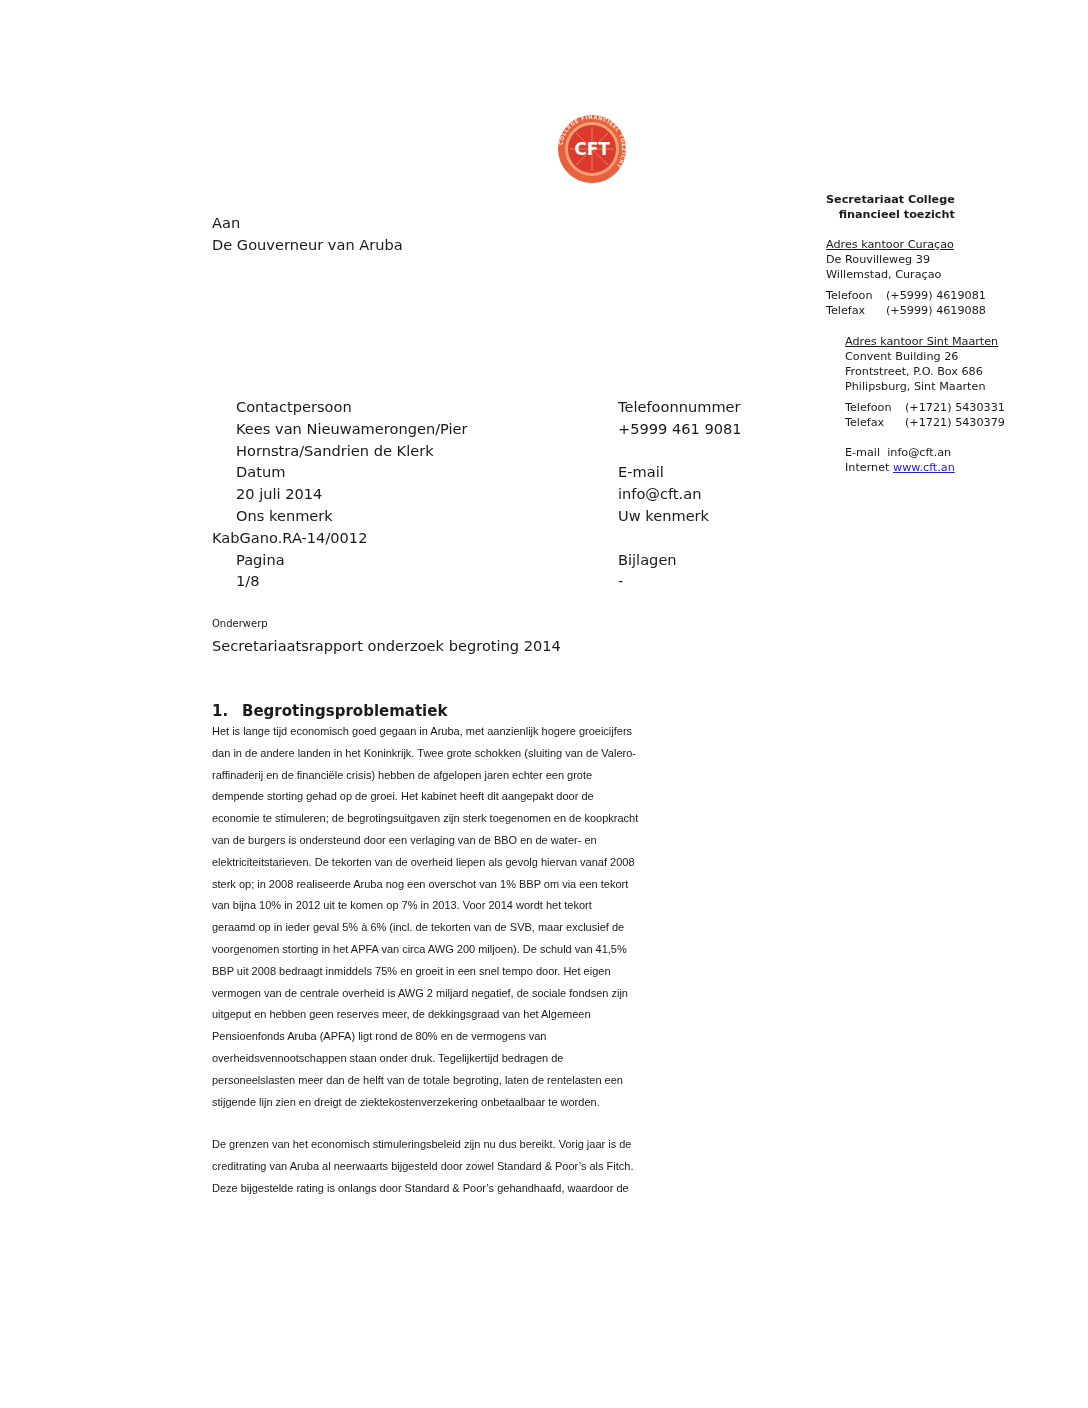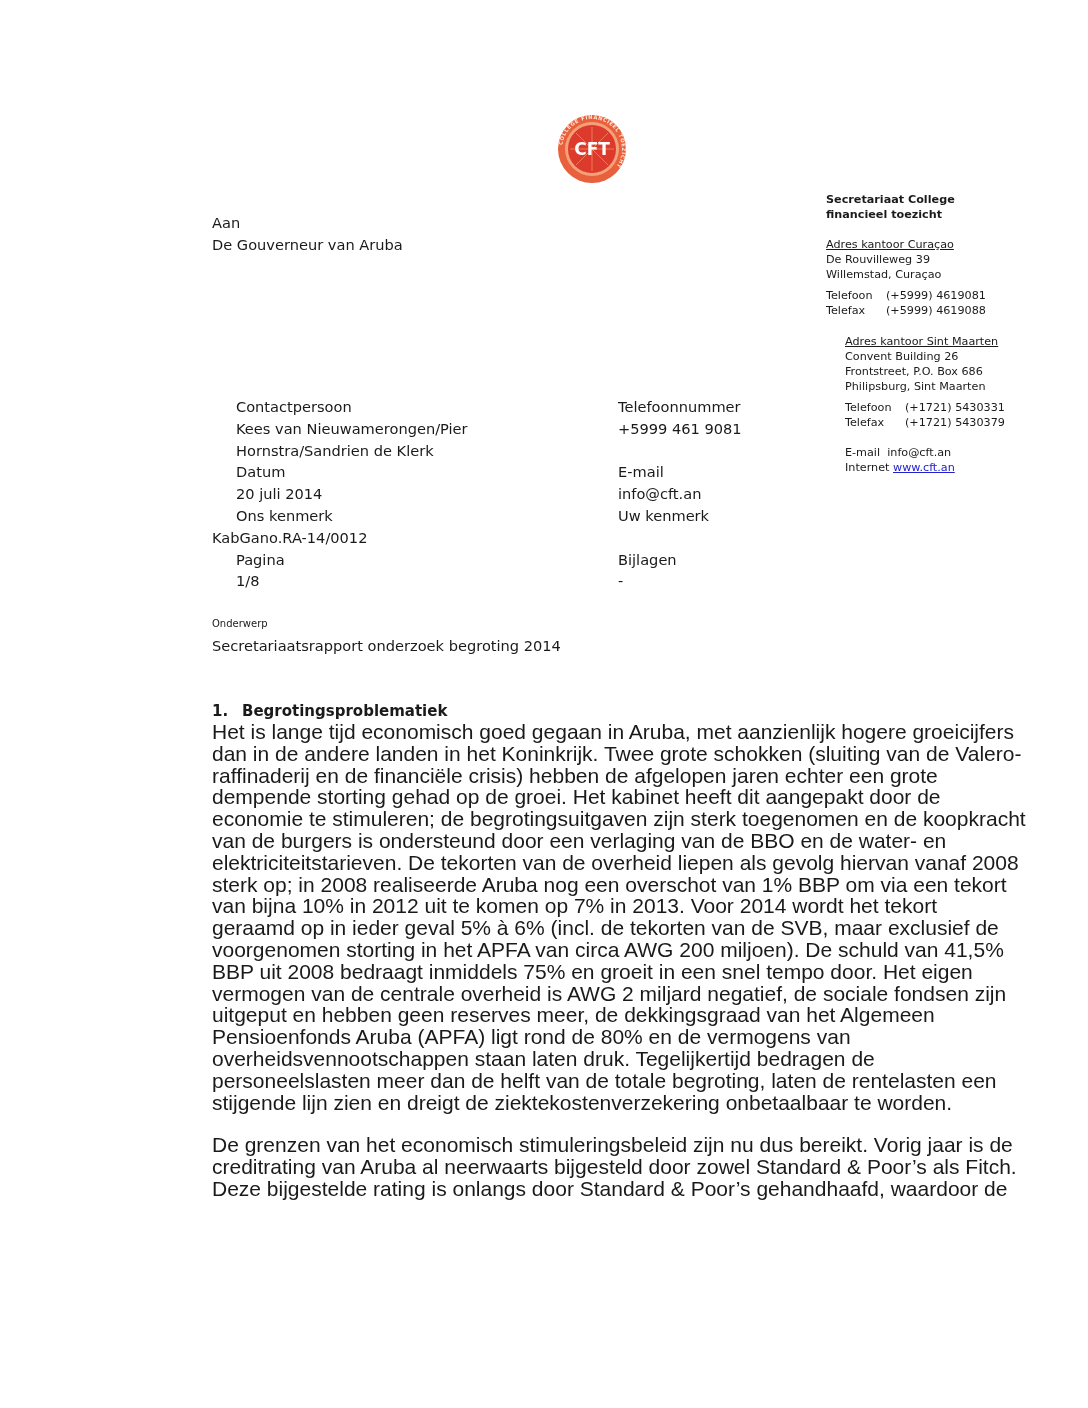--- a/index.html
+++ b/index.html
@@ -26,21 +26,21 @@
     }
 
     
     .side {
       left: 826px;
       font-size: 11.2px;
       line-height: 15px;
       color: #1a1a1a;
       white-space: nowrap;
     }
-    .side .bold { font-weight: bold; }
+    .side .bold { font-weight: bold; text-align: right; }
     .side .ul { text-decoration: underline; }
     .side .row { display: flex; }
     .side .row .lbl { width: 60px; }
     .side a { color: #2222cc; text-decoration: underline; }
 
     
     .main {
       left: 212px;
       font-size: 14.6px;
       line-height: 21.8px;
@@ -66,21 +66,21 @@
       font-size: 15px;
       font-weight: bold;
       line-height: 22px;
     }
     .heading .num { display: inline-block; width: 30px; }
 
     .body-text {
       left: 212px;
       width: 670px;
       font-family: "Liberation Sans", sans-serif;
-      font-size: 21px;
+      font-size: 11px;
       line-height: 21.8px;
       color: #1a1a1a;
     }
     .body-text .line { white-space: nowrap; display: block; height: 21.8px; }
   </style>
 </head>
 <body>
 
 <svg id="logo" class="abs" viewBox="0 0 70 70">
   <circle cx="35" cy="35" r="34" fill="#e8603c"></circle>
@@ -207,21 +207,21 @@
   <span class="line">van de burgers is ondersteund door een verlaging van de BBO en de water- en</span>
   <span class="line">elektriciteitstarieven. De tekorten van de overheid liepen als gevolg hiervan vanaf 2008</span>
   <span class="line">sterk op; in 2008 realiseerde Aruba nog een overschot van 1% BBP om via een tekort</span>
   <span class="line">van bijna 10% in 2012 uit te komen op 7% in 2013. Voor 2014 wordt het tekort</span>
   <span class="line">geraamd op in ieder geval 5% à 6% (incl. de tekorten van de SVB, maar exclusief de</span>
   <span class="line">voorgenomen storting in het APFA van circa AWG 200 miljoen). De schuld van 41,5%</span>
   <span class="line">BBP uit 2008 bedraagt inmiddels 75% en groeit in een snel tempo door. Het eigen</span>
   <span class="line">vermogen van de centrale overheid is AWG 2 miljard negatief, de sociale fondsen zijn</span>
   <span class="line">uitgeput en hebben geen reserves meer, de dekkingsgraad van het Algemeen</span>
   <span class="line">Pensioenfonds Aruba (APFA) ligt rond de 80% en de vermogens van</span>
-  <span class="line">overheidsvennootschappen staan laten druk. Tegelijkertijd bedragen de</span>
+  <span class="line">overheidsvennootschappen staan onder druk. Tegelijkertijd bedragen de</span>
   <span class="line">personeelslasten meer dan de helft van de totale begroting, laten de rentelasten een</span>
   <span class="line">stijgende lijn zien en dreigt de ziektekostenverzekering onbetaalbaar te worden.</span>
 </div>
 
 <div class="abs body-text" style="top:1134px;">
   <span class="line">De grenzen van het economisch stimuleringsbeleid zijn nu dus bereikt. Vorig jaar is de</span>
   <span class="line">creditrating van Aruba al neerwaarts bijgesteld door zowel Standard &amp; Poor’s als Fitch.</span>
   <span class="line">Deze bijgestelde rating is onlangs door Standard &amp; Poor’s gehandhaafd, waardoor de</span>
 </div>
 

